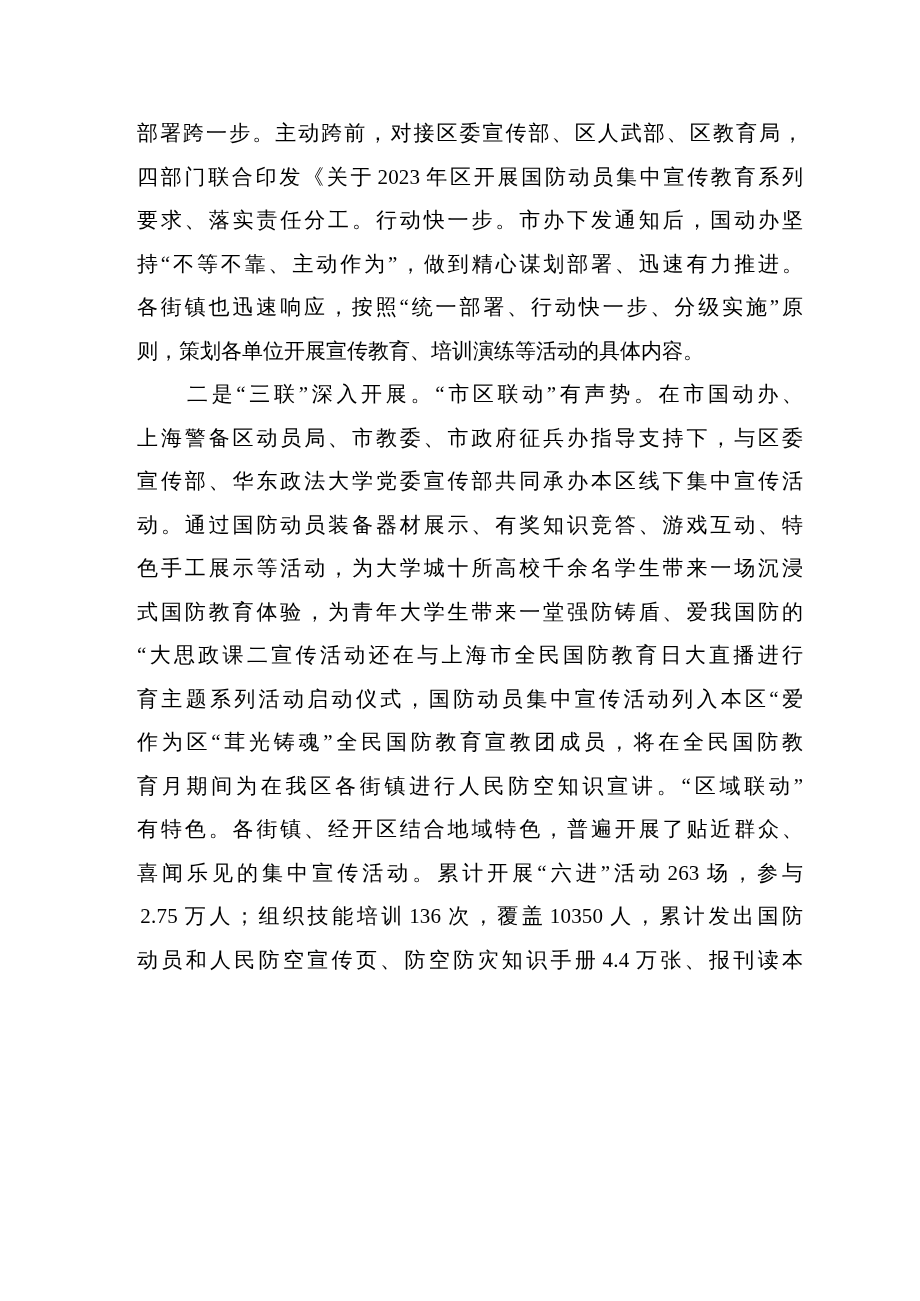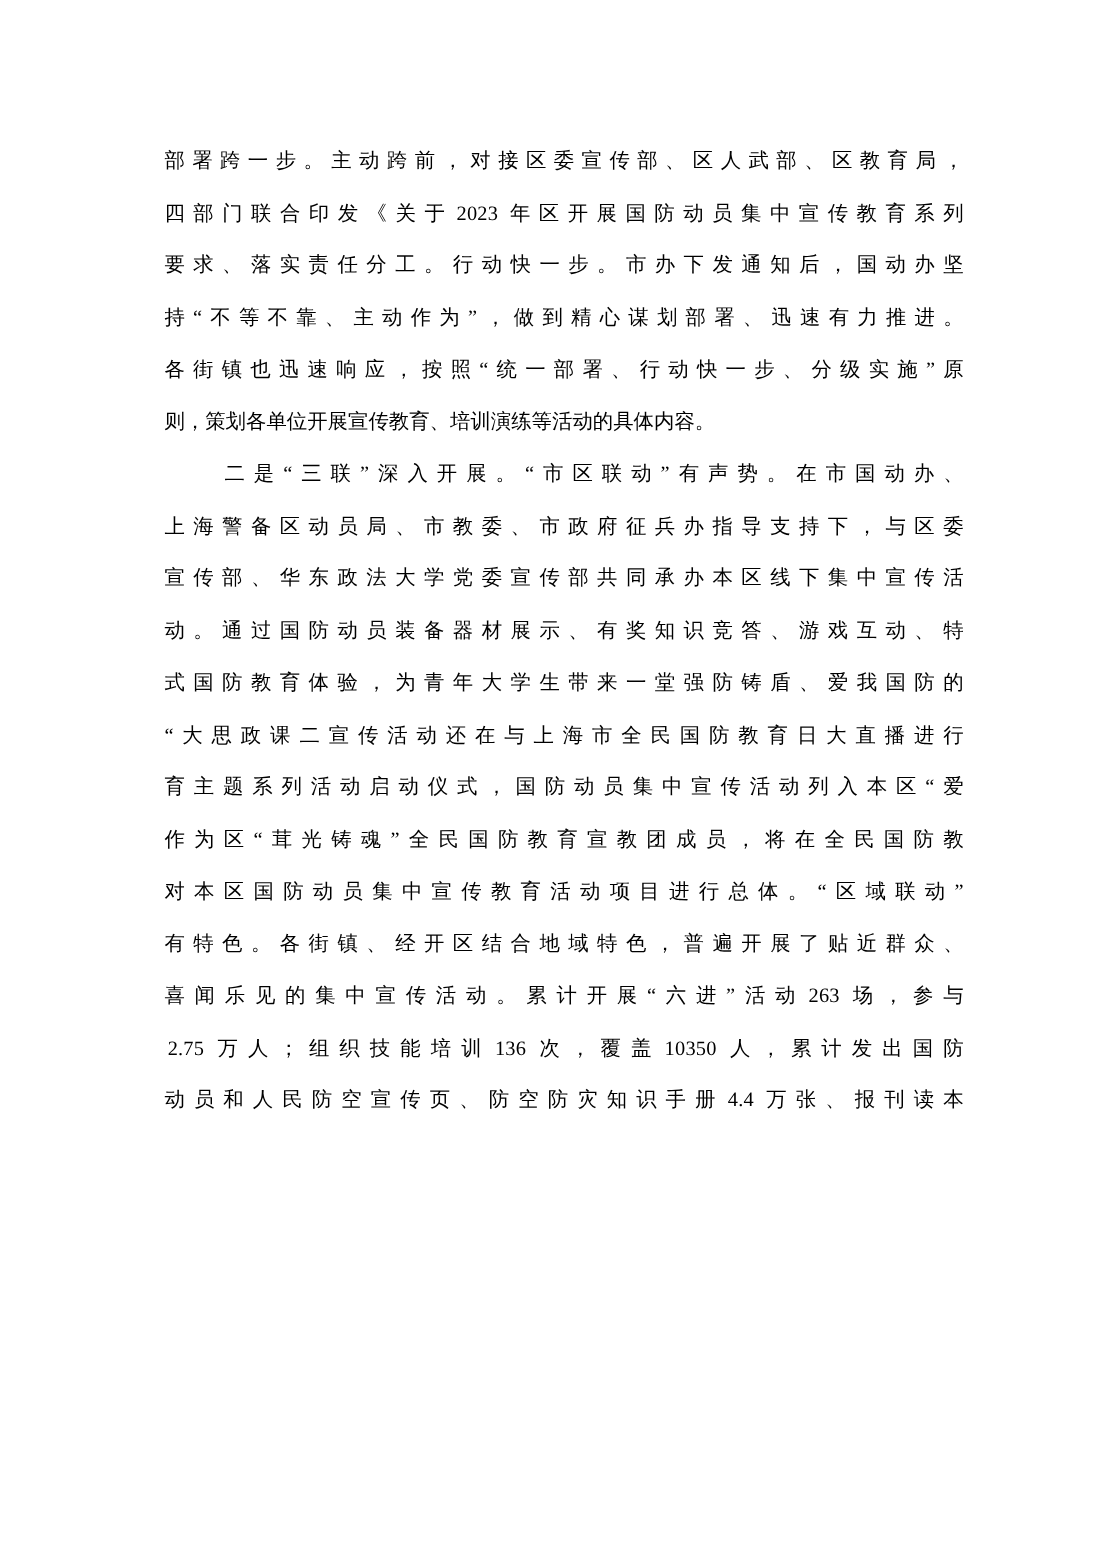--- a/index.html
+++ b/index.html
@@ -17,21 +17,21 @@
     font-family: "Liberation Serif", "DejaVu Serif", serif;
   }
   .text-block {
     position: absolute;
     left: 137px;
     top: 112px;
     width: 666px;
   }
   .paragraph { margin: 0; padding: 0; }
   .line {
-    font-size: 17px;
+    font-size: 21px;
     line-height: 43.5px;
     height: 43.5px;
     letter-spacing: 0;
     text-align: justify;
     text-align-last: justify;
     text-justify: inter-character;
     overflow: hidden;
     font-weight: 400;
   }
   .line.indent { padding-left: 50px; }
@@ -53,24 +53,25 @@
         <div class="line">要求、落实责任分工。行动快一步。市办下发通知后，国动办坚</div>
         <div class="line">持“不等不靠、主动作为”，做到精心谋划部署、迅速有力推进。</div>
         <div class="line">各街镇也迅速响应，按照“统一部署、行动快一步、分级实施”原</div>
         <div class="line no-justify-last">则，策划各单位开展宣传教育、培训演练等活动的具体内容。</div>
       </div>
       <div class="paragraph">
         <div class="line indent">二是“三联”深入开展。“市区联动”有声势。在市国动办、</div>
         <div class="line">上海警备区动员局、市教委、市政府征兵办指导支持下，与区委</div>
         <div class="line">宣传部、华东政法大学党委宣传部共同承办本区线下集中宣传活</div>
         <div class="line">动。通过国防动员装备器材展示、有奖知识竞答、游戏互动、特</div>
+        <div class="line">色手工展示等活动，为大学城十所高校千余名学生带来一场沉浸</div>
         <div class="line">式国防教育体验，为青年大学生带来一堂强防铸盾、爱我国防的</div>
         <div class="line">“大思政课二宣传活动还在与上海市全民国防教育日大直播进行</div>
         <div class="line">育主题系列活动启动仪式，国防动员集中宣传活动列入本区“爱</div>
         <div class="line">作为区“茸光铸魂”全民国防教育宣教团成员，将在全民国防教</div>
-        <div class="line">对本区国防动员集中宣传教育活动项目进行总体。“区域联动”</div>
+        <div class="line">育月期间为在我区各街镇进行人民防空知识宣讲。“区域联动”</div>
         <div class="line">有特色。各街镇、经开区结合地域特色，普遍开展了贴近群众、</div>
         <div class="line">喜闻乐见的集中宣传活动。累计开展“六进”活动<span class="num">263</span>场，参与</div>
         <div class="line"><span class="num">2.75</span>万人；组织技能培训<span class="num">136</span>次，覆盖<span class="num">10350</span>人，累计发出国防</div>
         <div class="line">动员和人民防空宣传页、防空防灾知识手册<span class="num">4.4</span>万张、报刊读本</div>
       </div>
     </div>
 </div>
 
 </body></html>

